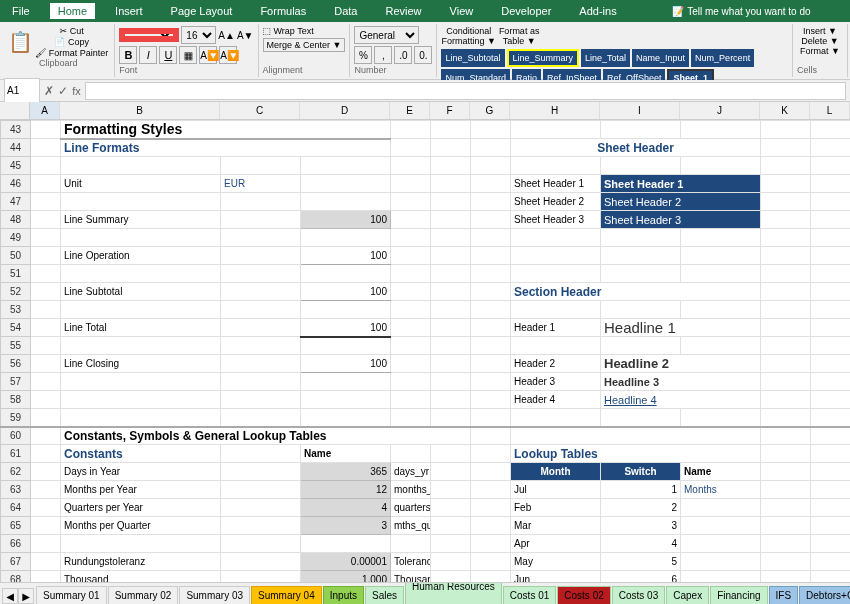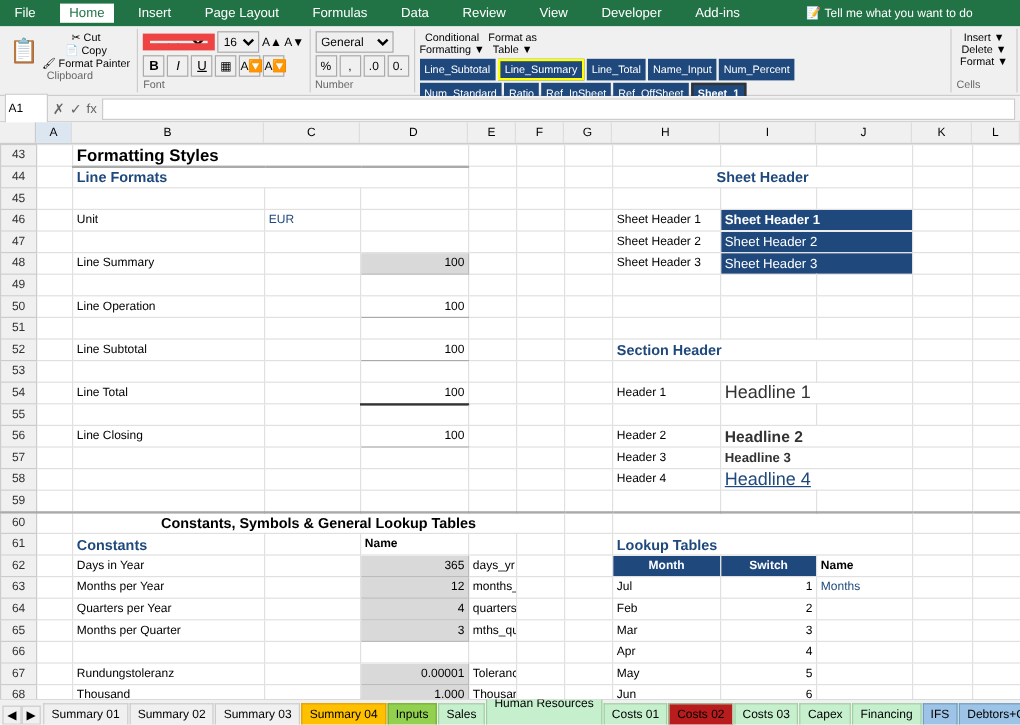--- a/index.html
+++ b/index.html
@@ -59,20 +59,29 @@
         <button style="font-weight:bold;font-size:11px;background:none;border:1px solid #aaa;cursor:pointer;width:18px;height:18px;">B</button>
         <button style="font-style:italic;font-size:11px;background:none;border:1px solid #aaa;cursor:pointer;width:18px;height:18px;">I</button>
         <button style="text-decoration:underline;font-size:11px;background:none;border:1px solid #aaa;cursor:pointer;width:18px;height:18px;">U</button>
         <button style="font-size:10px;background:none;border:1px solid #aaa;cursor:pointer;width:18px;height:18px;">▦</button>
         <button style="font-size:10px;background:none;border:1px solid #aaa;cursor:pointer;width:18px;height:18px;">A🔽</button>
         <button style="font-size:10px;background:none;border:1px solid #aaa;cursor:pointer;width:18px;height:18px;">A🔽</button>
       </div>
       <span style="font-size:9px;color:#666;margin-top:auto;">Font</span>
     </div>
 
+    <div style="display:flex;flex-direction:column;border-right:1px solid #ccc;padding:2px 4px;min-width:90px;">
+      <div style="display:flex;gap:2px;">
+        <button style="font-size:9px;background:none;border:none;cursor:pointer;">⬚ Wrap Text</button>
+      </div>
+      <div style="display:flex;gap:2px;margin-top:2px;">
+        <button style="font-size:9px;background:none;border:1px solid #aaa;cursor:pointer;padding:1px 3px;">Merge &amp; Center ▼</button>
+      </div>
+      <span style="font-size:9px;color:#666;margin-top:auto;">Alignment</span>
+    </div>
 
     <div style="display:flex;flex-direction:column;border-right:1px solid #ccc;padding:2px 4px;min-width:70px;">
       <select style="font-size:10px;border:1px solid #aaa;width:65px;height:18px;"><option>General</option></select>
       <div style="display:flex;gap:2px;margin-top:2px;align-items:center;">
         <button style="font-size:10px;background:none;border:1px solid #aaa;cursor:pointer;width:18px;height:18px;">%</button>
         <button style="font-size:10px;background:none;border:1px solid #aaa;cursor:pointer;width:18px;height:18px;">,</button>
         <button style="font-size:10px;background:none;border:1px solid #aaa;cursor:pointer;width:18px;height:18px;">.0</button>
         <button style="font-size:10px;background:none;border:1px solid #aaa;cursor:pointer;width:18px;height:18px;">0.</button>
       </div>
       <span style="font-size:9px;color:#666;margin-top:auto;">Number</span>
@@ -380,21 +389,21 @@
         <tr>
           <td class="rn">58</td>
           <td></td>
               <td></td>
               <td></td>
               <td></td>
               <td></td>
               <td></td>
               <td></td>
           <td>Header 4</td>
-          <td colspan="2" style="font-size:15px;color:#1f497d;text-decoration:underline;">Headline 4</td>
+          <td colspan="2" style="font-size:11px;color:#1f497d;text-decoration:underline;">Headline 4</td>
           <td></td>
               <td></td>
         </tr>
 
         <tr>
           <td class="rn">59</td>
           <td></td>
               <td></td>
               <td></td>
               <td></td>
@@ -404,21 +413,21 @@
               <td></td>
               <td></td>
               <td></td>
               <td></td>
               <td></td>
         </tr>
 
         <tr style="border-top:2px solid #aaa;">
           <td class="rn">60</td>
           <td></td>
-          <td colspan="5" style="font-size:12px;font-weight:bold;border-top:2px solid #aaa;text-align:center;">Constants, Symbols &amp; General Lookup Tables</td>
+          <td colspan="5" style="font-size:12px;font-weight:bold;border-top:2px solid #aaa;">Constants, Symbols &amp; General Lookup Tables</td>
           <td style="border-top:2px solid #aaa;"></td>
           <td colspan="3" style="border-top:2px solid #aaa;"></td>
           <td style="border-top:2px solid #aaa;"></td>
           <td style="border-top:2px solid #aaa;"></td>
         </tr>
 
         <tr>
           <td class="rn">61</td>
           <td></td>
           <td style="color:#1f497d;font-weight:bold;font-size:12px;">Constants</td>

